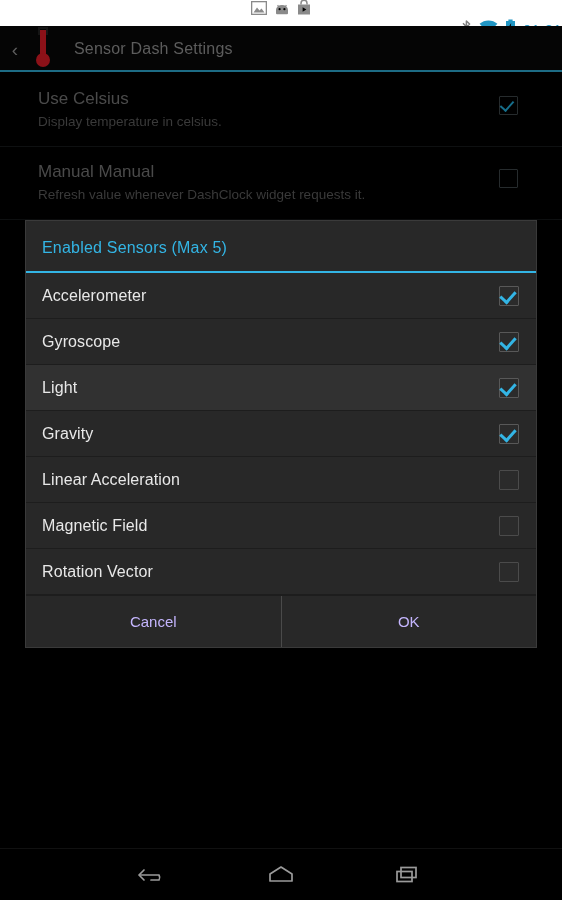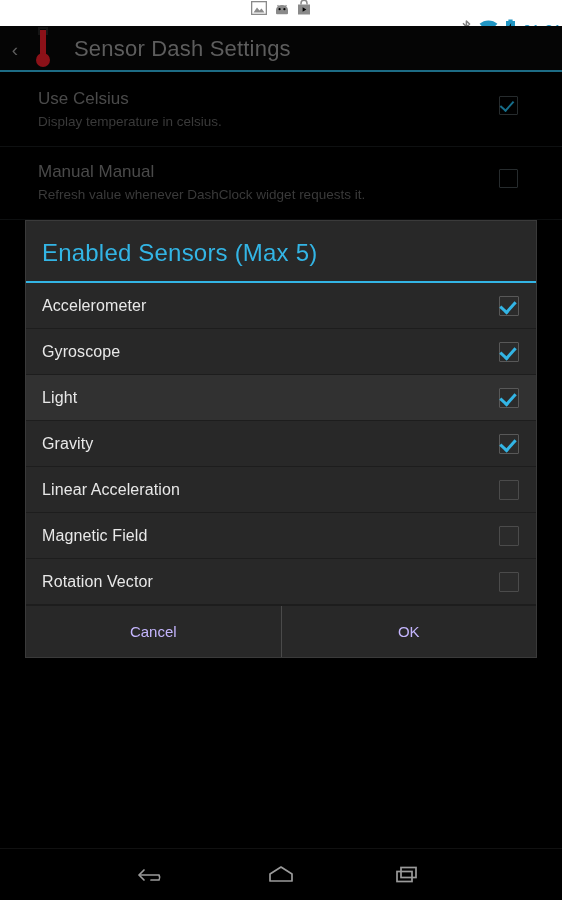--- a/index.html
+++ b/index.html
@@ -24,21 +24,21 @@
   .sb-ico { display: block; }
 
   
   #action-bar {
     position: absolute; top: 26px; left: 0; width: 562px; height: 46px;
     background: #050505; display: flex; align-items: center;
   }
   #ab-up { width: 22px; text-align: center; color: #5e5e5e; font-size: 19px; line-height: 1;
            margin-left: 4px; }
   #ab-icon { width: 30px; height: 46px; position: relative; margin-left: 2px; }
-  #ab-title { color: #5d5d5d; font-size: 22px; margin-left: 16px; letter-spacing: .2px; }
+  #ab-title { color: #5d5d5d; font-size: 16px; margin-left: 16px; letter-spacing: .2px; }
   #ab-underline {
     position: absolute; top: 70px; left: 0; width: 562px; height: 2px;
     background: #1d6c85;
   }
 
   
   #settings-list { position: absolute; top: 74px; left: 0; width: 562px; height: 740px; }
   .pref {
     position: relative; padding: 14px 16px 14px 38px;
     border-bottom: 1px solid #0e1011;
@@ -55,21 +55,21 @@
     border-width: 0 2.5px 2.5px 0; transform: rotate(42deg);
   }
 
   
   #dialog {
     position: absolute; left: 25px; top: 220px; width: 512px;
     background: #282828; border: 1px solid #3a3a3a;
     box-shadow: 0 3px 14px rgba(0,0,0,.85);
   }
   #dlg-title-wrap { padding: 18px 16px 14px 16px; border-bottom: 2px solid #33b5e5; }
-  #dlg-title { color: #33b5e5; font-size: 24px; letter-spacing: .2px; }
+  #dlg-title { color: #33b5e5; font-size: 16px; letter-spacing: .2px; }
 
   #dlg-list { background: #282828; }
   .row {
     position: relative; height: 46px; display: flex; align-items: center;
     padding: 0 16px; border-bottom: 1px solid #1d1d1d;
   }
   .row.hl { background: #313131; }
   .row-label { color: #e8e8e8; font-size: 16px; letter-spacing: .1px; }
   .cb {
     position: absolute; right: 17px; top: 13px;

